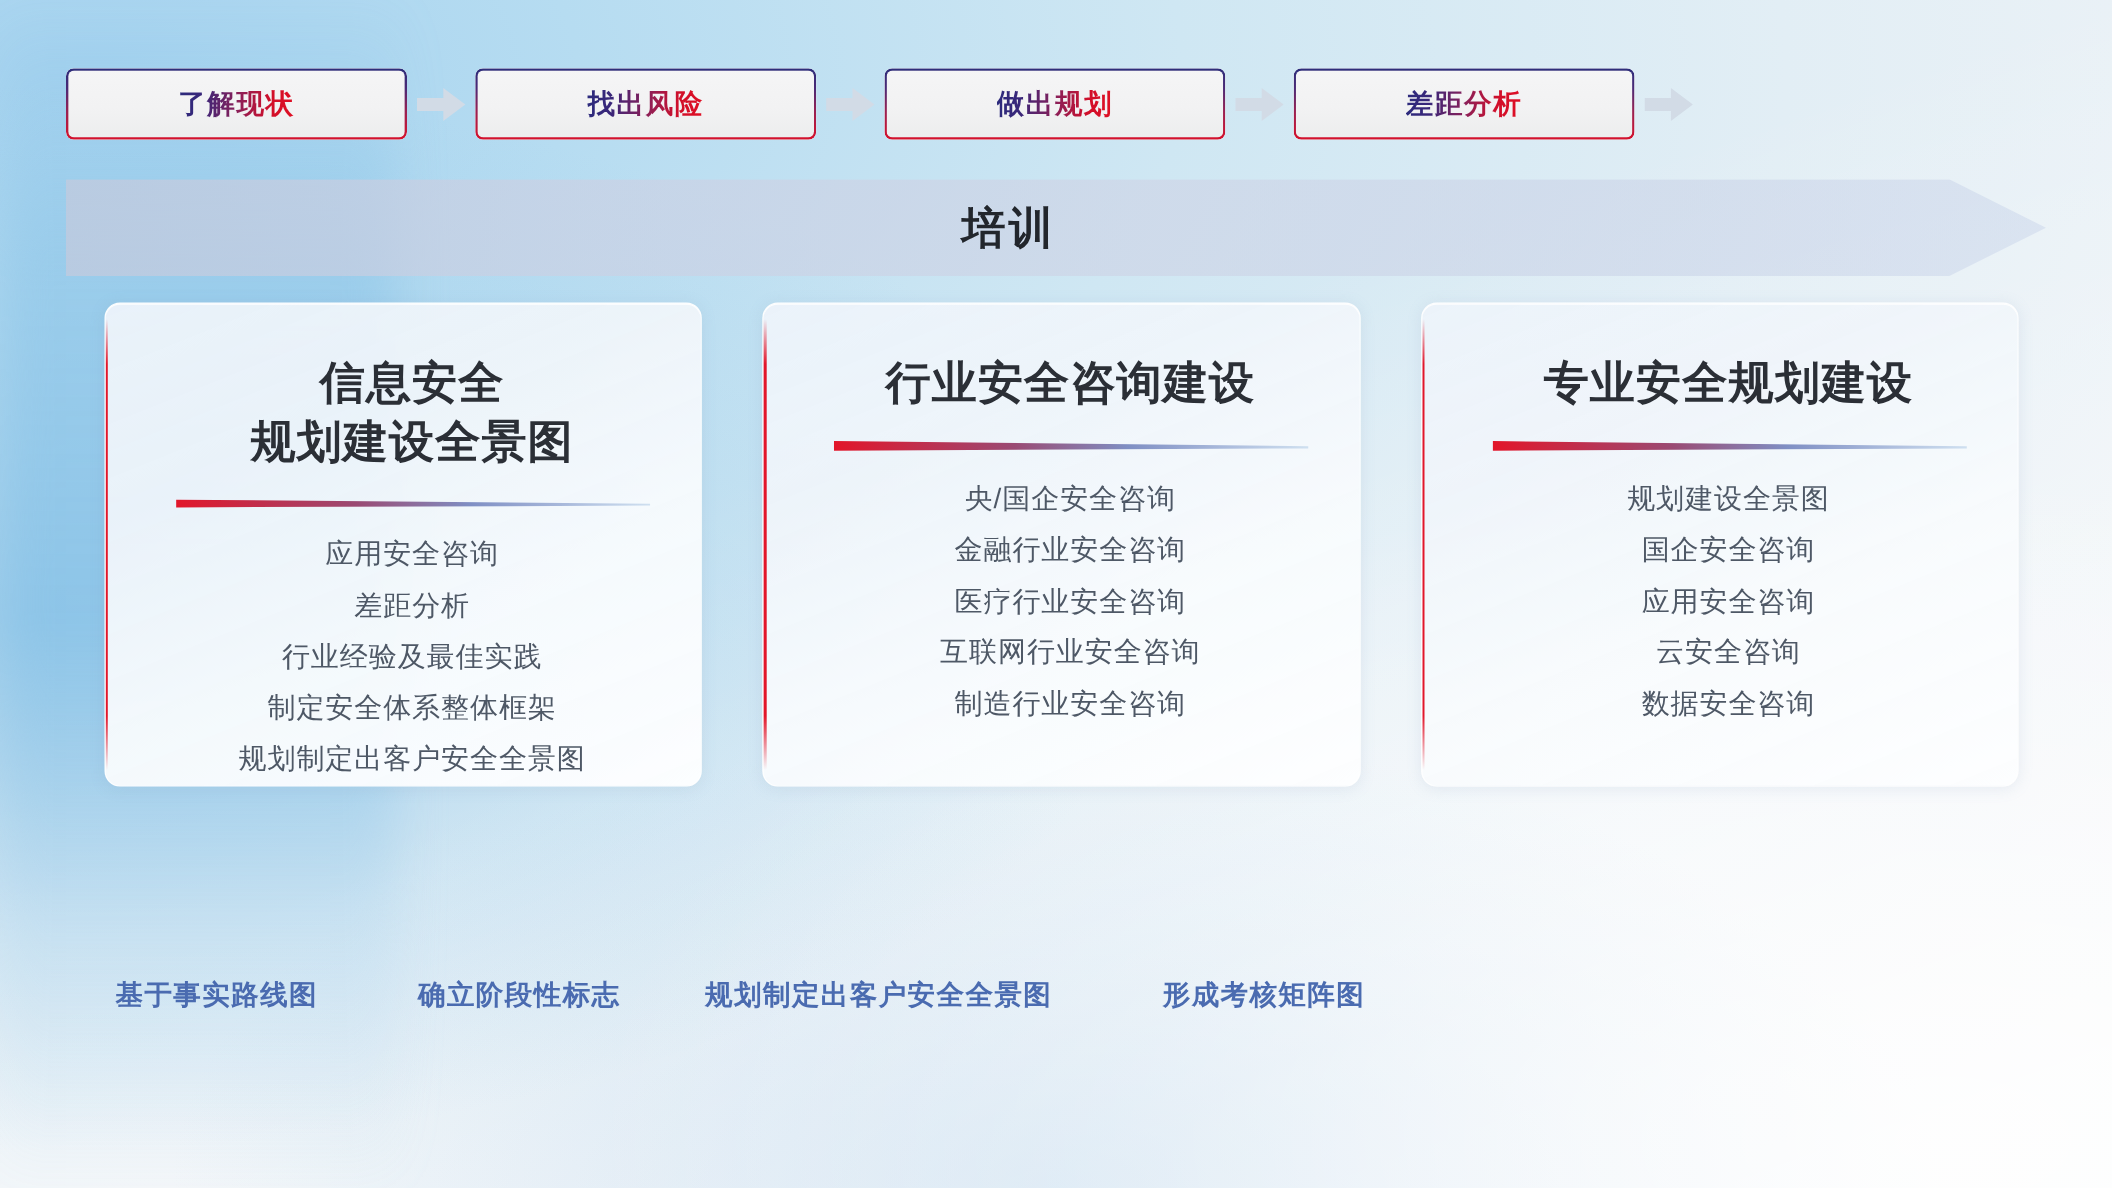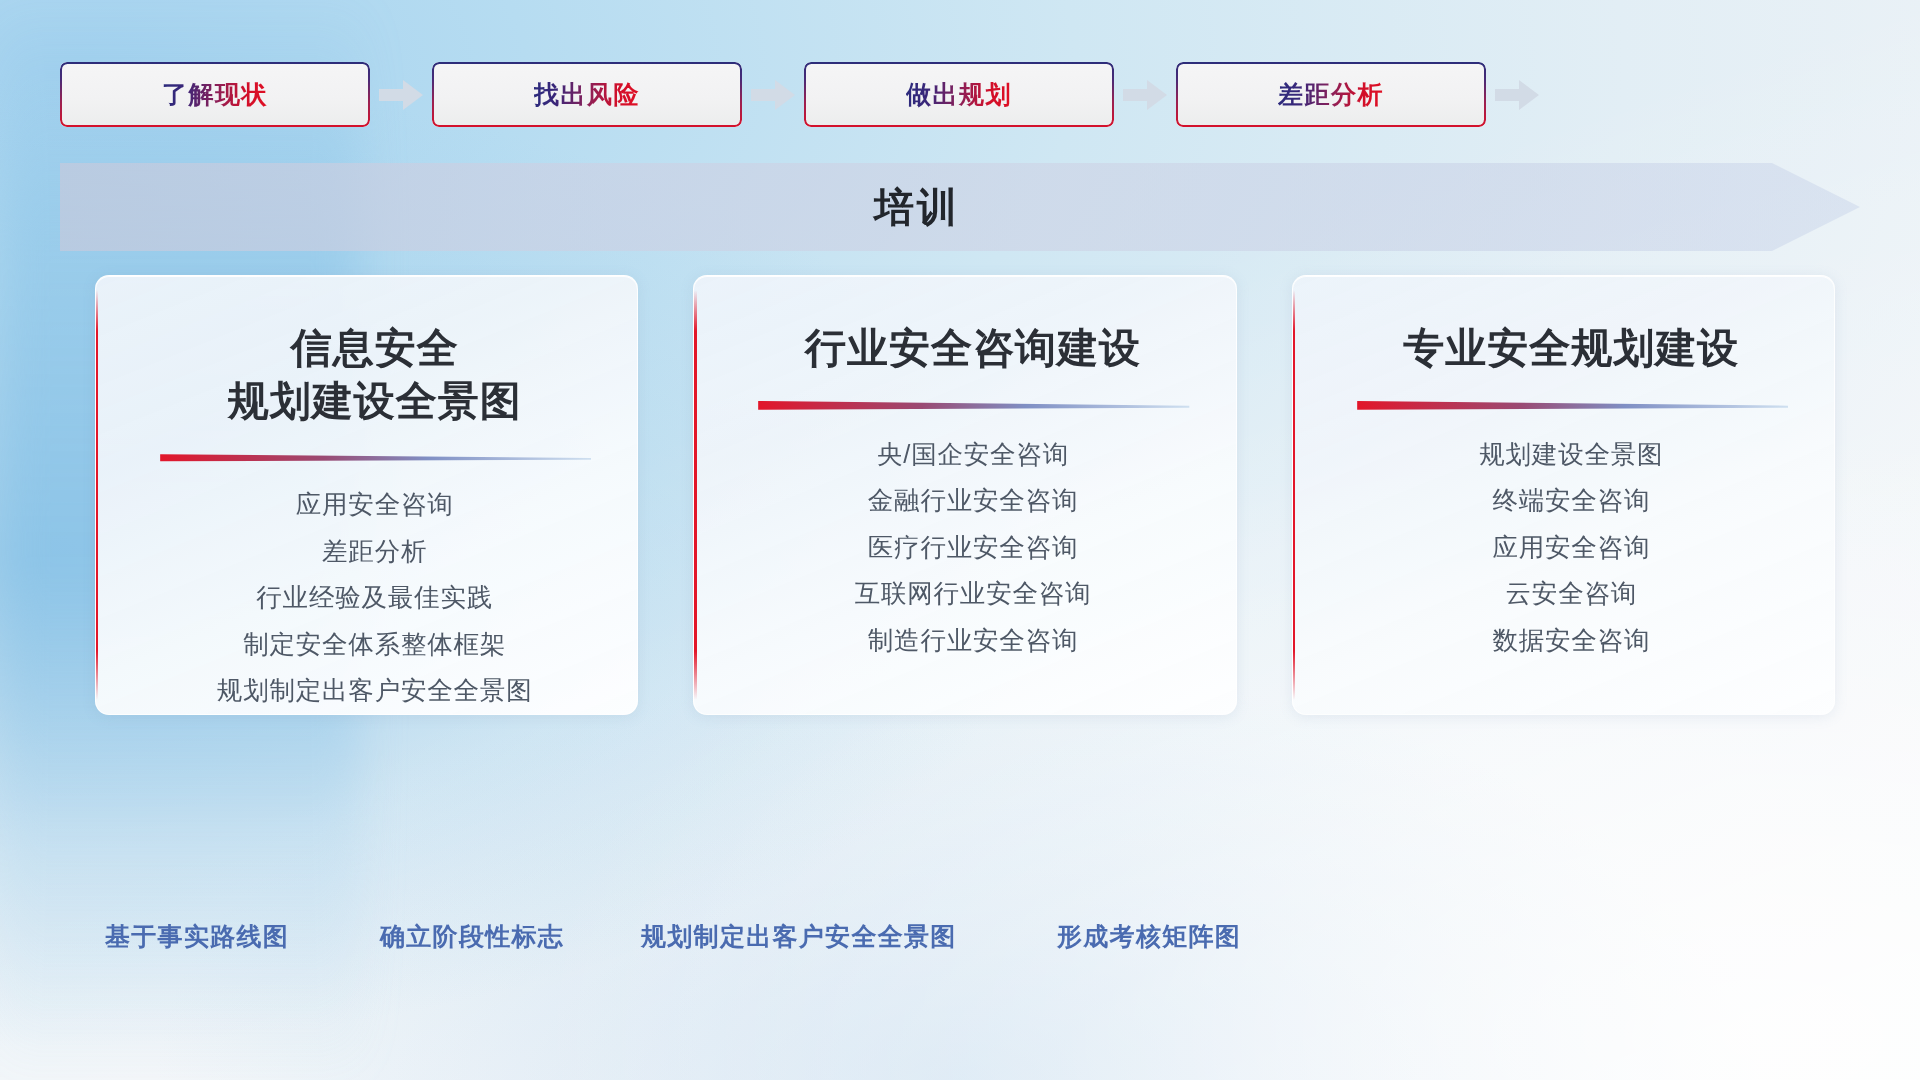--- a/index.html
+++ b/index.html
@@ -100,21 +100,21 @@
   }
   .card-divider{ width:calc(100% - 36px); height:16px; margin-top:22px; margin-bottom:10px; }
   .card-divider svg{ display:block; width:100%; height:100%; }
   .card-list{ list-style:none; width:100%; margin-top:8px; }
   .card-list li{
     font-size:25.5px; color:#4e5866; text-align:center;
     line-height:1.0; padding:10.5px 0; letter-spacing:.8px;
   }
 
   
-  #footer{ position:absolute; left:0; top:920px; width:1724px; height:48px; }
+  #footer{ position:absolute; left:0; top:888px; width:1724px; height:48px; }
   .foot-label{
     position:absolute; top:0; font-size:25px; font-weight:700;
     color:#4a6bb0; letter-spacing:1.3px; white-space:nowrap;
   }
 </style>
 </head>
 <body>
 
 <div id="bg-base"></div>
 <div id="bg-wash"></div>
@@ -221,21 +221,21 @@
               <stop offset="38%" stop-color="#9a4a73"></stop>
               <stop offset="62%" stop-color="#7f8fc4"></stop>
               <stop offset="100%" stop-color="#cfe0f0"></stop>
             </linearGradient>
           </defs>
           <path d="M2 3 L400 6.5 L400 8 L2 9.5 Z" fill="url(#grad2)"></path>
         </svg>
       </div>
       <ul class="card-list">
         <li>规划建设全景图</li>
-        <li>终端安全咨询</li>
+        <li>国企安全咨询</li>
         <li>应用安全咨询</li>
         <li>云安全咨询</li>
         <li>数据安全咨询</li>
       </ul>
     </div>
   </div>
 
 <div id="footer">
     <div class="foot-label" style="left: 105px; color: rgb(74, 107, 176);">基于事实路线图</div>
     <div class="foot-label" style="left: 380px; color: rgb(74, 107, 176);">确立阶段性标志</div>

